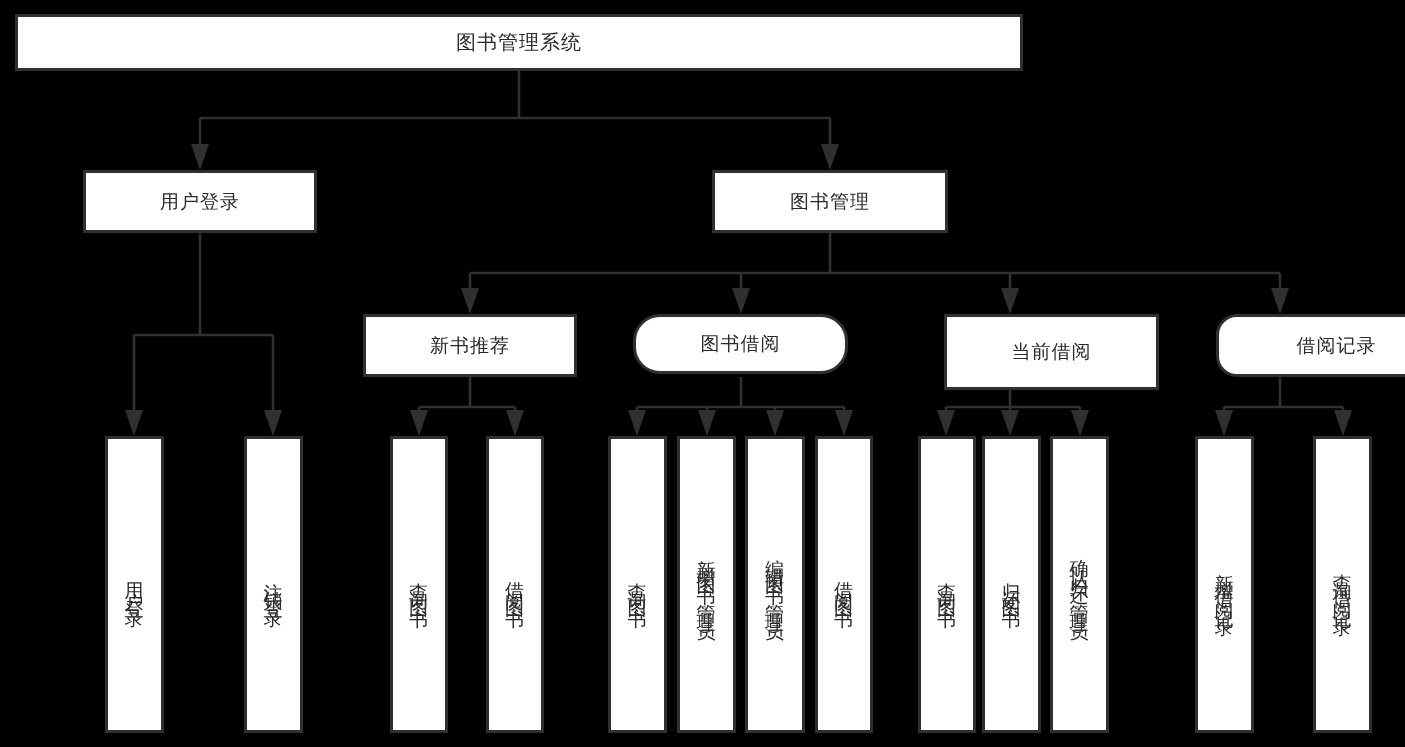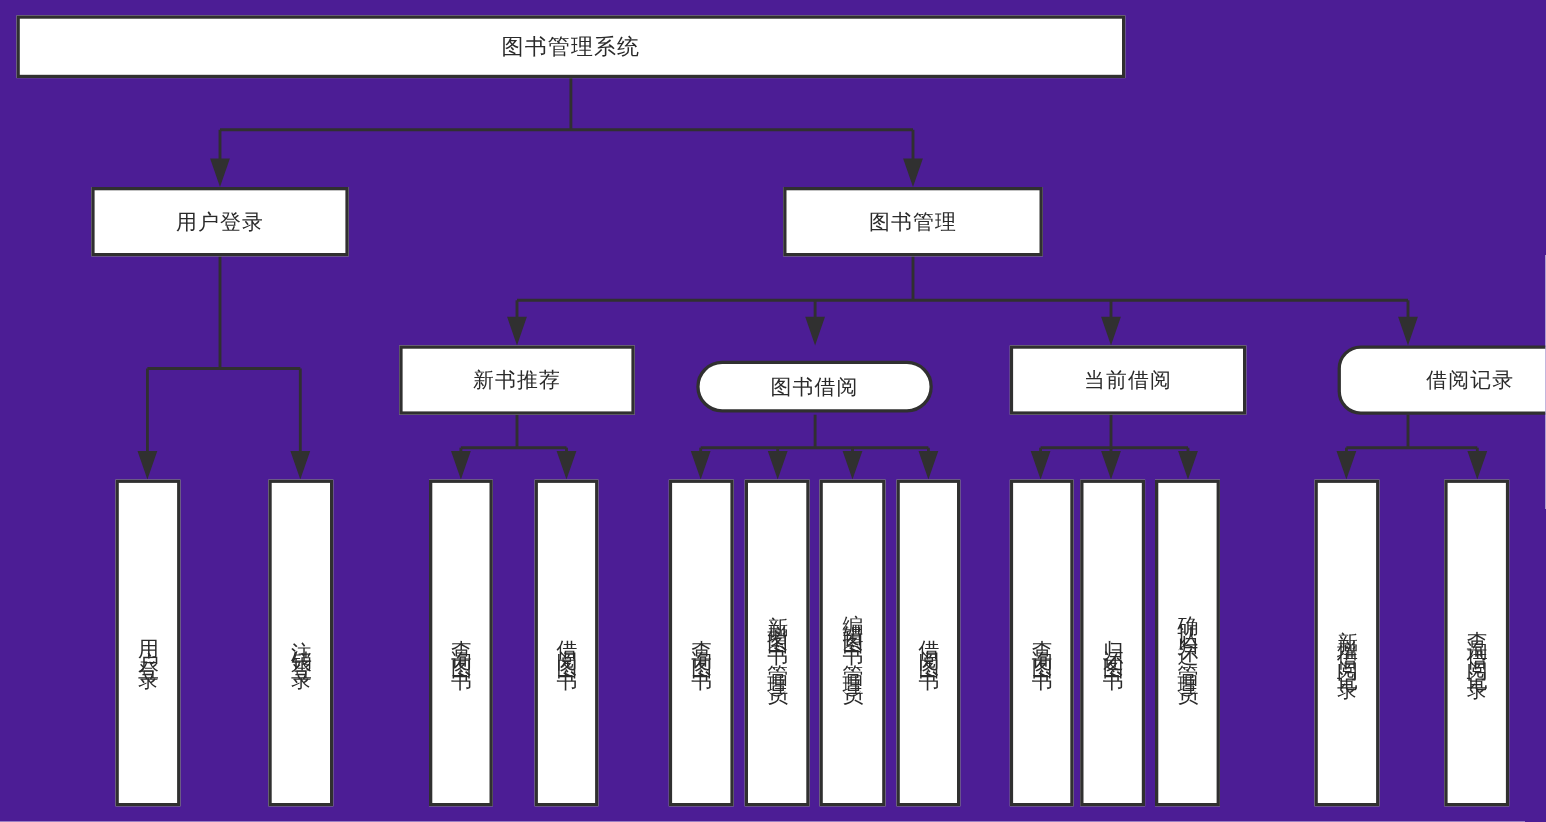--- a/index.html
+++ b/index.html
@@ -1,20 +1,20 @@
 <!DOCTYPE html>
 <html><head>
 <meta charset="utf-8">
 <style>
   html, body { margin: 0; padding: 0; background: #ffffff; }
   .canvas {
     position: relative;
     width: 1405px;
     height: 747px;
-    background: #4c1d95;
+    background: #000000;
     font-family: "Liberation Sans", "DejaVu Sans", sans-serif;
     overflow: hidden;
   }
   .connectors {
     position: absolute;
     left: 0; top: 0;
     width: 1405px; height: 747px;
     z-index: 1;
   }
   .node {
@@ -122,24 +122,24 @@
   <div class="node h-node" style="left:83px; top:170px; width:234px; height:63px;">
     <span>用户登录</span>
   </div>
   <div class="node h-node" style="left:712px; top:170px; width:236px; height:63px;text-align:center;">
     <span>图书管理</span>
   </div>
 
   <div class="node h-node" style="left:363px; top:314px; width:214px; height:63px;">
     <span>新书推荐</span>
   </div>
-  <div class="node h-node" style="left:633px; top:328px; width:215px; height:47px;border-radius:27px;">
+  <div class="node h-node" style="left:633px; top:314px; width:215px; height:60px;border-radius:27px;">
     <span>图书借阅</span>
   </div>
-  <div class="node h-node" style="left:918px; top:314px; width:215px; height:63px;">
+  <div class="node h-node" style="left:944px; top:314px; width:215px; height:76px;">
     <span>当前借阅</span>
   </div>
   <div class="node h-node" style="left:1216px; top:314px; width:241px; height:63px;border-radius:21px;">
     <span>借阅记录</span>
   </div>
 
   <div class="node v-node" style="left:105px; top:436px; width:59px; height:297px;">
     <span>用户登录</span>
   </div>
   <div class="node v-node" style="left:244px; top:436px; width:59px; height:297px;">

